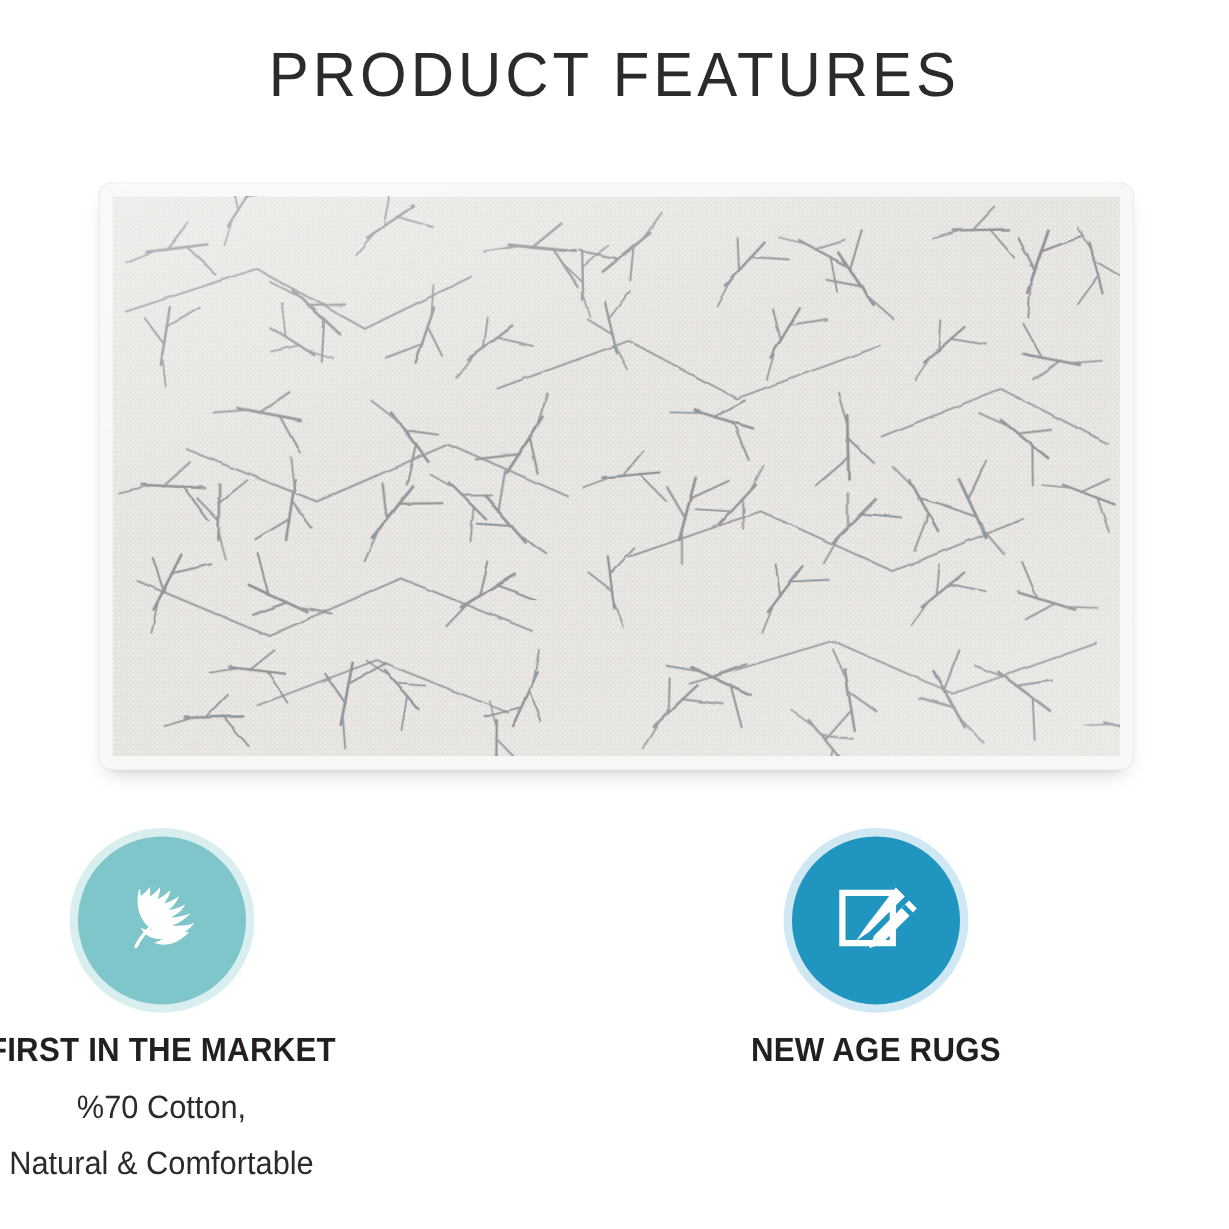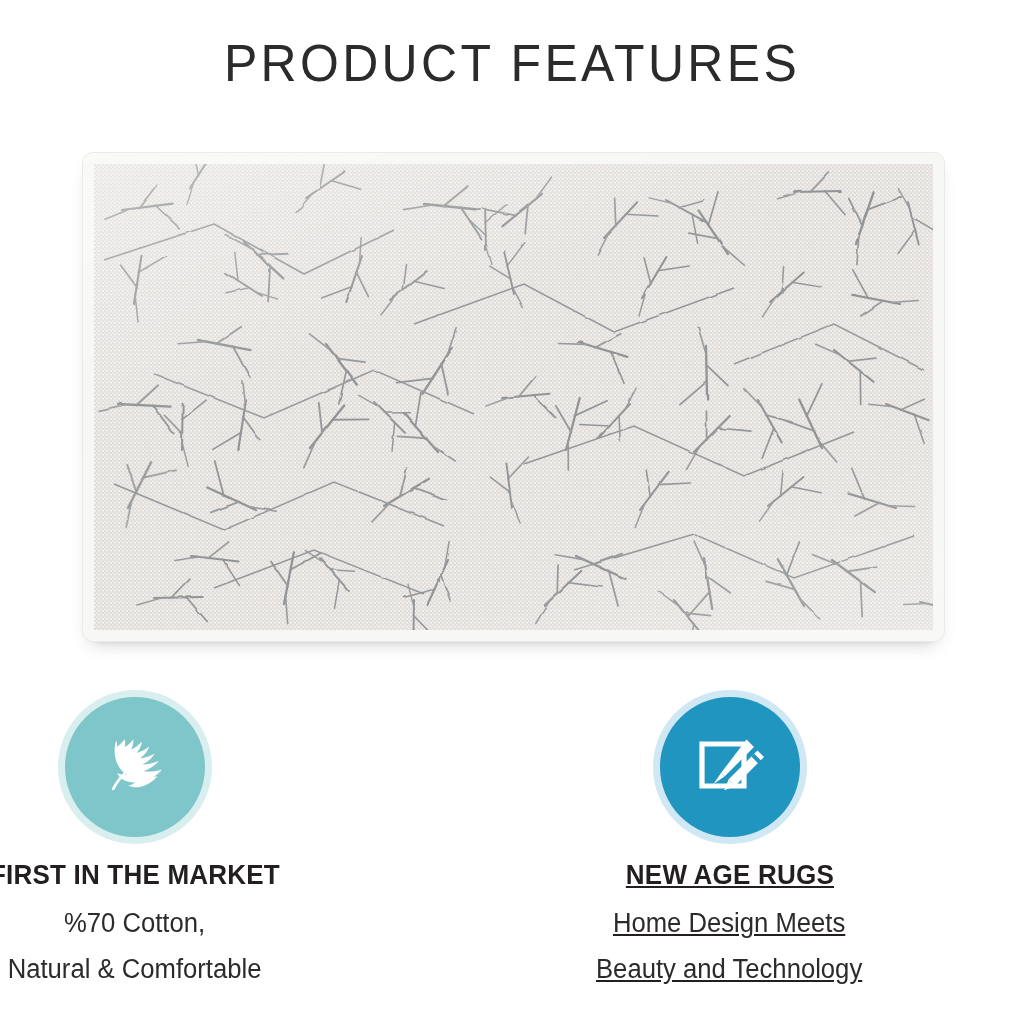--- a/index.html
+++ b/index.html
@@ -97,21 +97,21 @@
     display: flex;
     align-items: flex-start;
   }
   .feature-col {
     flex: 1 1 0;
     display: flex;
     flex-direction: column;
     align-items: center;
   }
   .feature-col.col-1 { margin-left: -160px; }
-  .feature-col.col-2 { margin-left: 6px; text-decoration: underline; }
+  .feature-col.col-2 { margin-left: 6px; }
   .feature-col.col-3 { margin-left: 162px; }
 
   .badge {
     width: 140px;
     height: 140px;
     border-radius: 50%;
     display: flex;
     align-items: center;
     justify-content: center;
     position: relative;
@@ -310,20 +310,16 @@
 
           <path d="M69.5 25.5 L76 32 L47 61 L40.5 54.5z"></path>
           <path d="M40.5 54.5 L47 61 L36.5 65 z"></path>
           <path d="M36.5 65 L38.8 58.8 L42.7 62.7z"></path>
 
           <path d="M66.2 28.8 L73 35.6 L70.2 38.4 L63.4 31.6z" fill="#1f95bf"></path>
         </g>
       </svg>
     </div>
     <div class="feature-heading">NEW AGE RUGS</div>
-    <div class="feature-lines">
-      <div class="feature-line">Home Design Meets</div>
-      <div class="feature-line">Beauty and Technology</div>
-    </div>
   </div>
 
 
 </div>
 
 </body></html>

